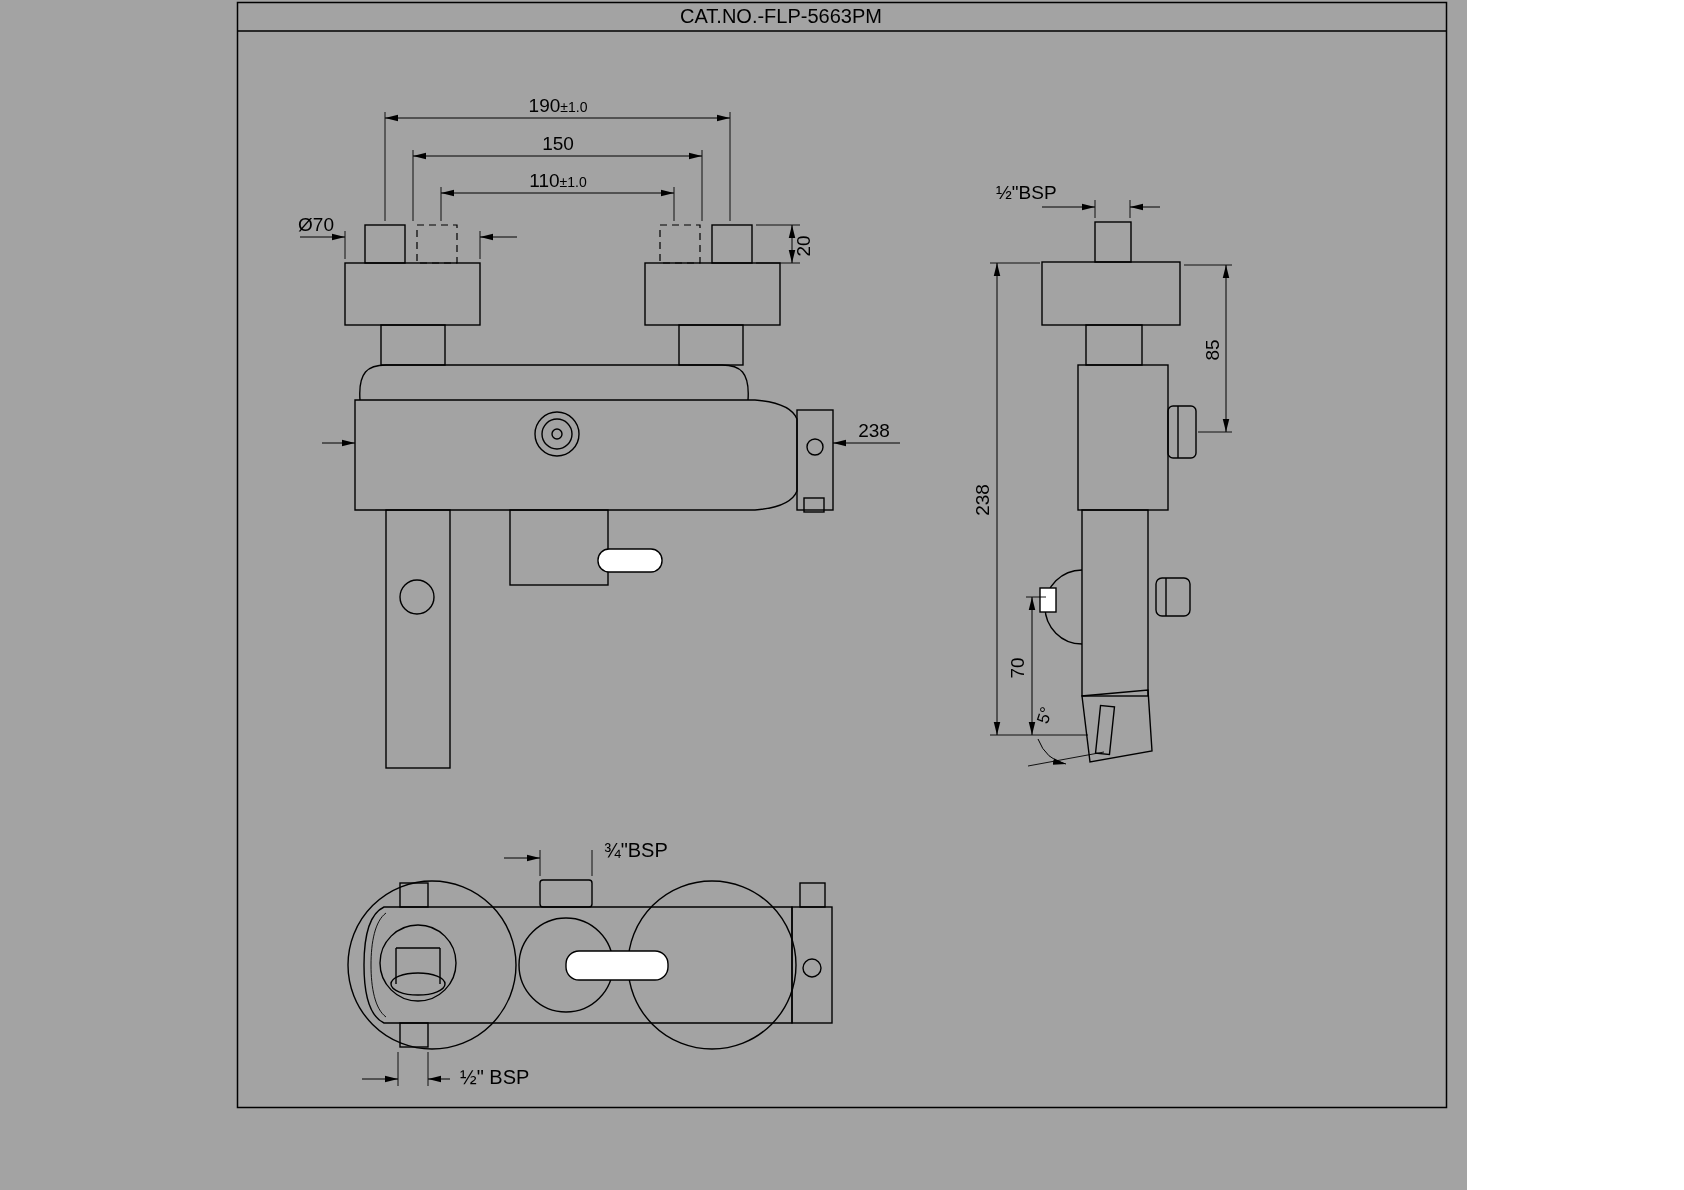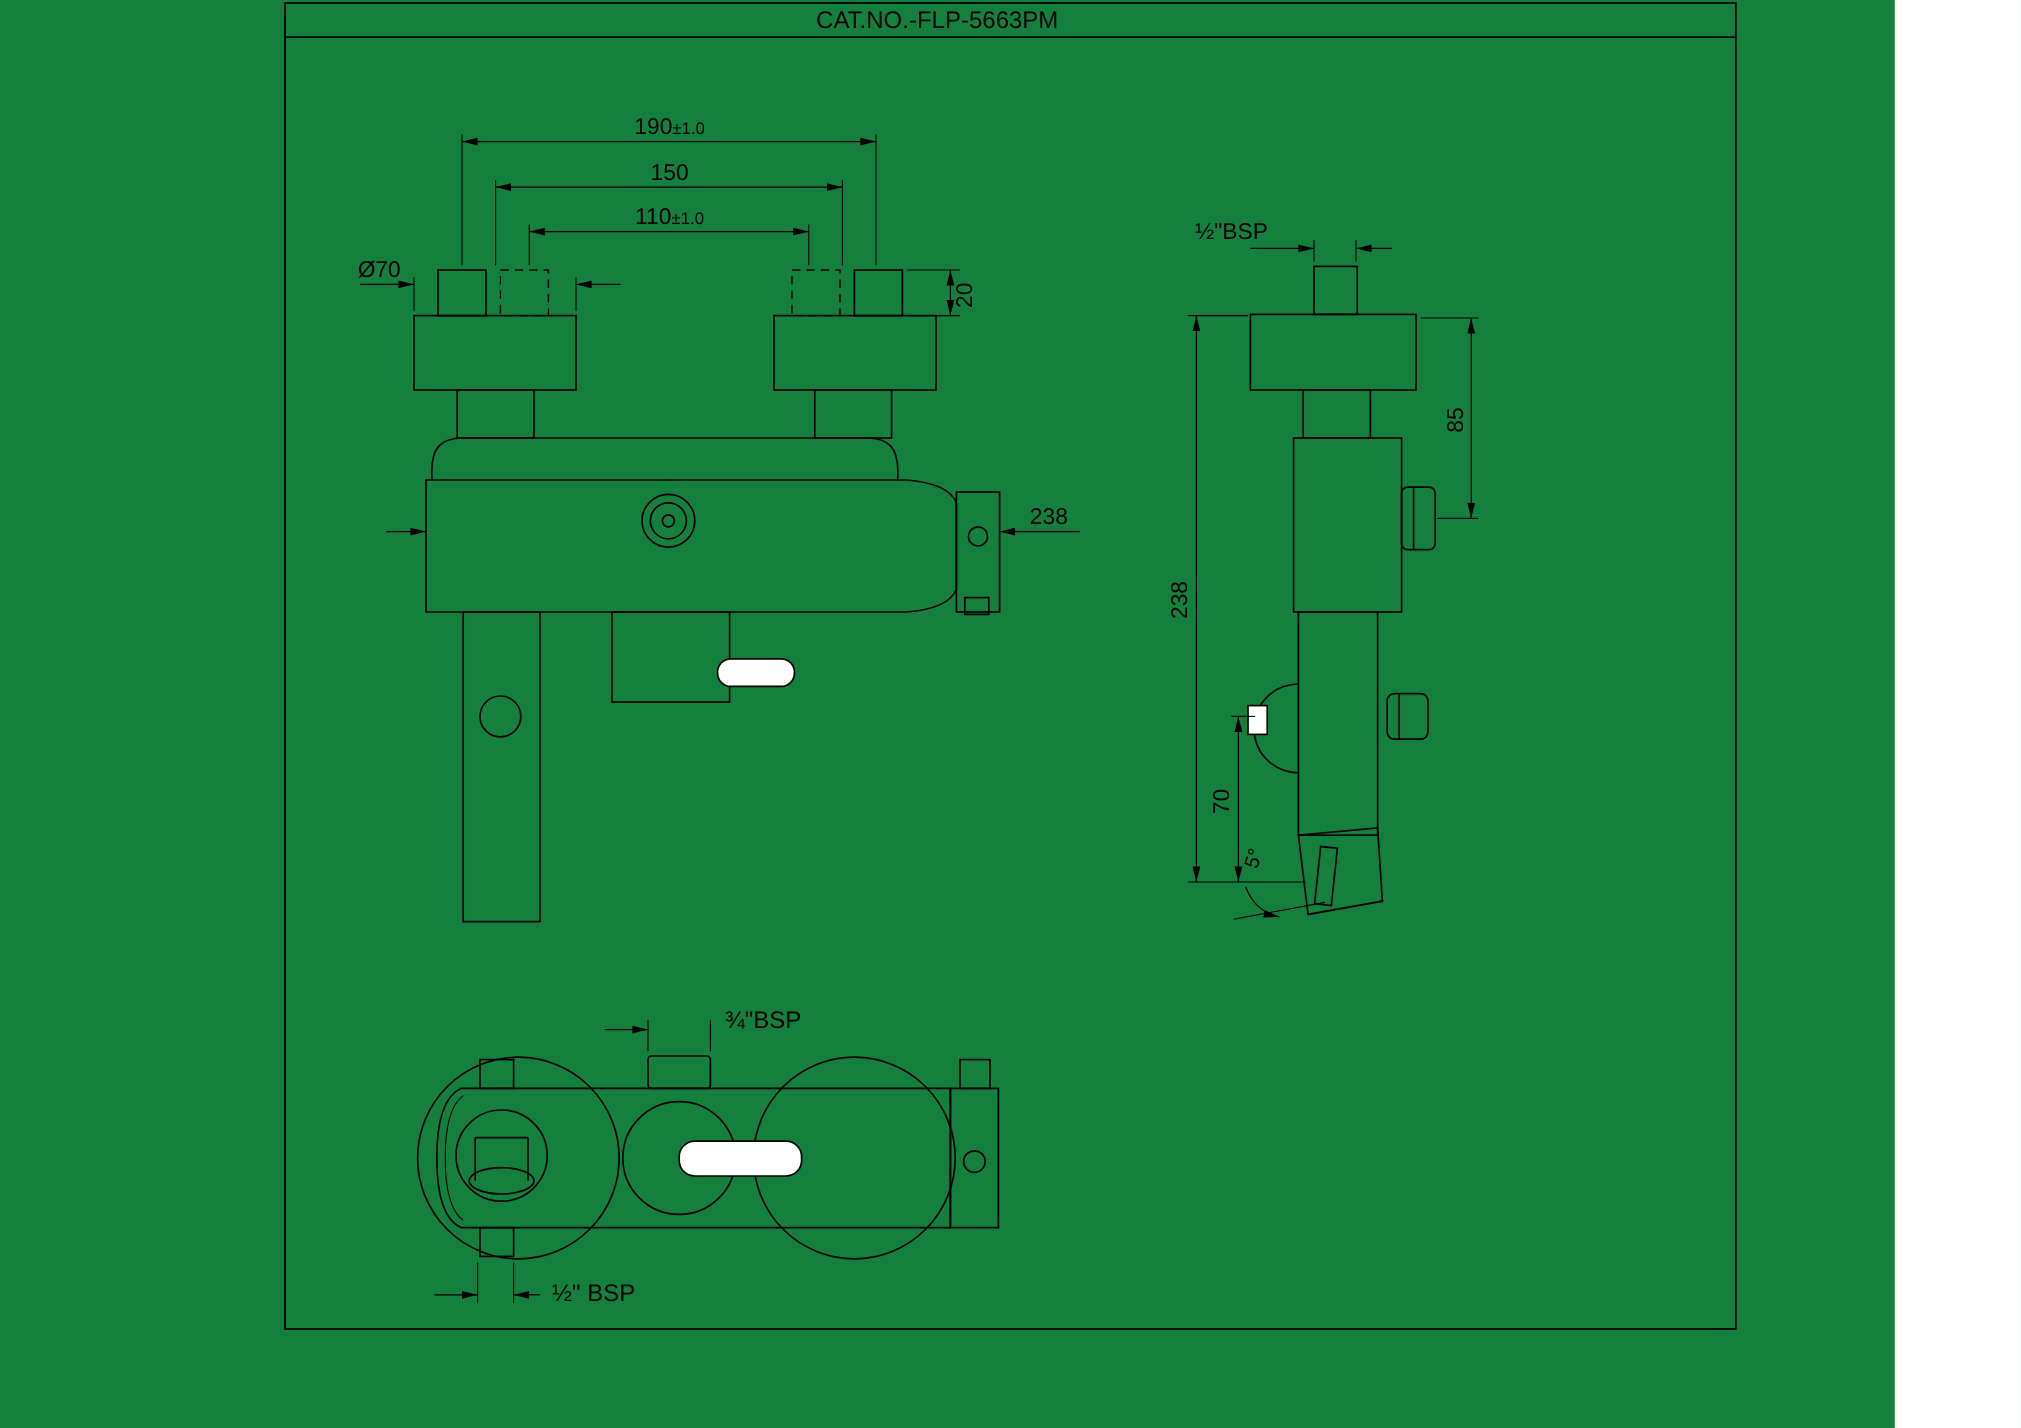--- a/index.html
+++ b/index.html
@@ -1,16 +1,16 @@
 <!DOCTYPE html>
 <html><head>
 <meta charset="utf-8">
 <style>
   html,body{margin:0;padding:0;background:#fff;}
-  #page{position:relative;width:1579px;height:1190px;background:#15803d;overflow:hidden;}
+  #page{position:relative;width:1467px;height:1190px;background:#a3a3a3;overflow:hidden;}
   svg{display:block;}
   .obj{fill:none;stroke:#000;stroke-width:1.4;}
   .objw{fill:#fff;stroke:#000;stroke-width:1.4;}
   .dim{fill:none;stroke:#000;stroke-width:1;}
   .thin{fill:none;stroke:#000;stroke-width:0.9;}
   .dash{fill:none;stroke:#000;stroke-width:1.2;stroke-dasharray:7 5;}
   .frame{fill:none;stroke:#000;stroke-width:1.5;}
   text{font-family:"Liberation Sans", sans-serif;fill:#000;}
   .t20{font-size:20px;}
   .t19{font-size:19px;}

